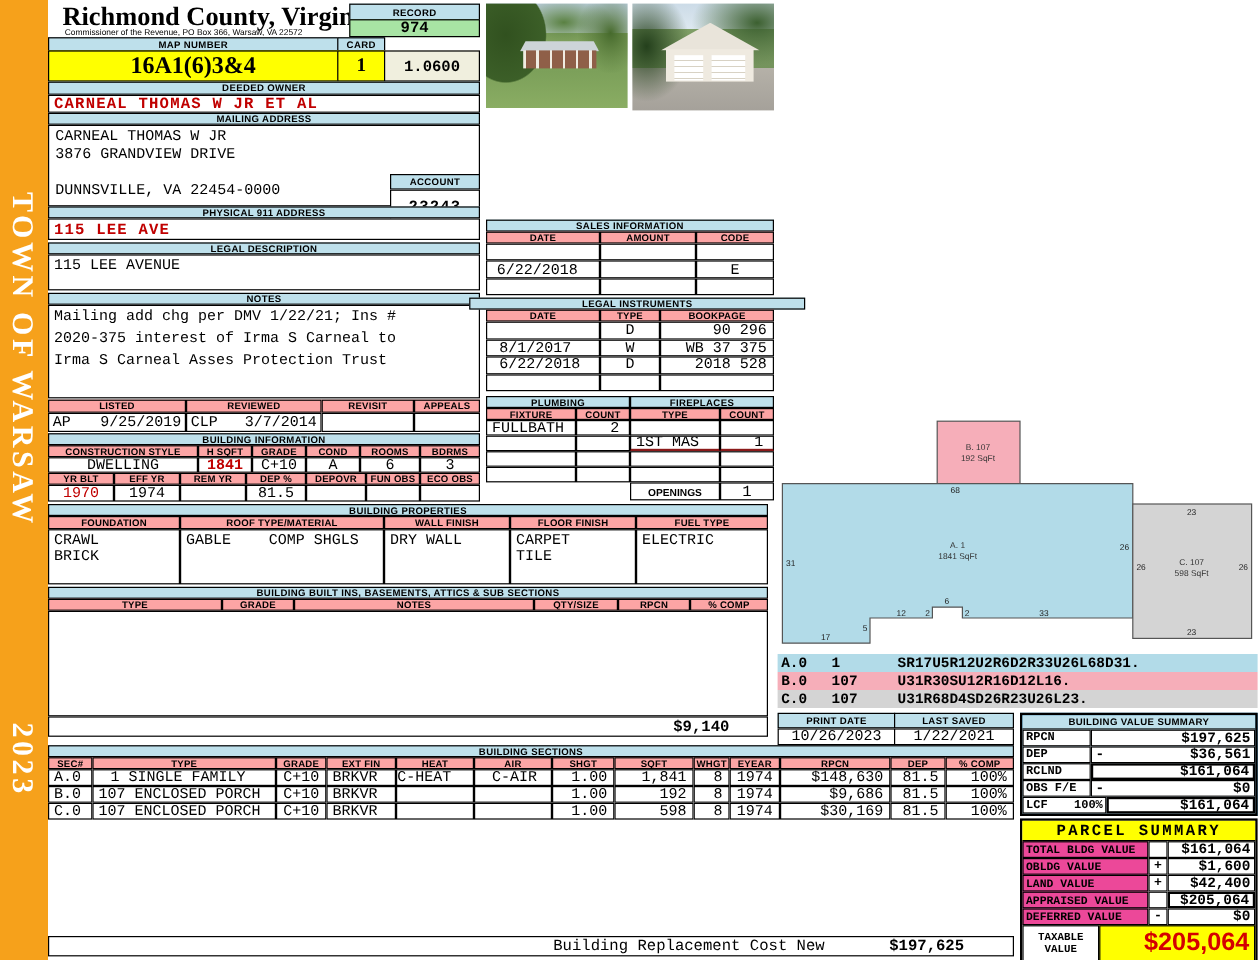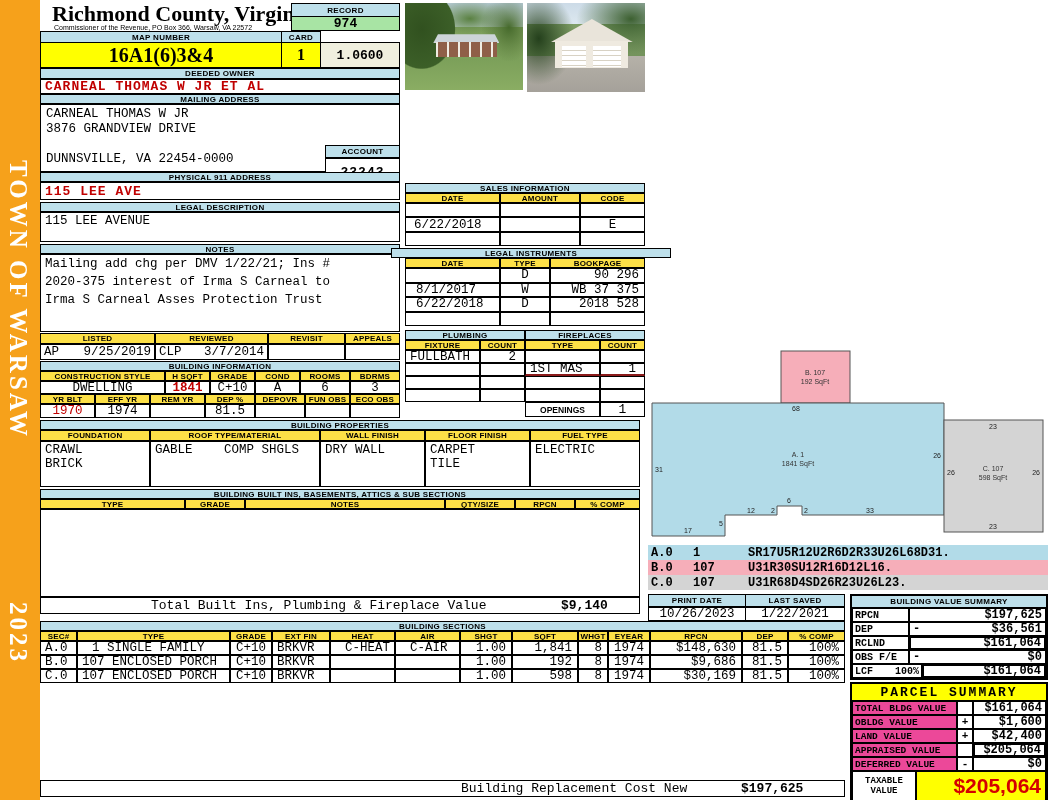--- a/index.html
+++ b/index.html
@@ -19,21 +19,21 @@
   .box { background: #fff; border: 2px solid #000; }
   .cell { border: 1px solid #000; background: #fff; display: flex; align-items: center; overflow: hidden; white-space: nowrap; }
   .mono12 { font: 12.5px "Liberation Mono","DejaVu Sans Mono",monospace; }
   .mono13b { font: bold 13px "Liberation Mono","DejaVu Sans Mono",monospace; }
   .red { color: #C00000; }
   .c-l { justify-content: flex-start; padding-left: 4px; }
   .c-c { justify-content: center; }
   .c-r { justify-content: flex-end; padding-right: 5px; }
   .grid { display: grid; }
   .grid > div { border: 1px solid #000; display: flex; align-items: center; overflow: hidden; white-space: nowrap; }
-  .ghdr > div { background: #fde047; font: bold 8px "Liberation Sans",sans-serif; justify-content: center; letter-spacing:.2px; }
+  .ghdr > div { background: #fca5a5; font: bold 8px "Liberation Sans",sans-serif; justify-content: center; letter-spacing:.2px; }
   .gval > div { background: #fff; font: 12.5px "Liberation Mono","DejaVu Sans Mono",monospace; }
   .sidebar-text {
     writing-mode: vertical-rl; color: #fff; letter-spacing: 3px;
     font: bold 25px "Liberation Serif","DejaVu Serif",serif; text-align: center;
   }
   .vs-row { display: flex; height: 14px; }
   .vs-label { width: 57px; border: 1px solid #000; background: #fff; font: bold 10px "Liberation Mono",monospace; display:flex; align-items:center; padding: 0 2px; }
   .vs-val { flex: 1; border: 1px solid #000; background: #fff; font: bold 12px "Liberation Mono",monospace; display:flex; align-items:center; justify-content:space-between; padding: 0 3px; }
   .ps-row { display: flex; height: 14px; }
   .ps-label { width: 105px; border: 1px solid #000; background: #ec4899; font: bold 9.5px "Liberation Mono",monospace; display:flex; align-items:center; padding: 0 2px; }
@@ -175,21 +175,20 @@
   <div>TYPE</div>
   <div>GRADE</div>
   <div>NOTES</div>
   <div>QTY/SIZE</div>
   <div>RPCN</div>
   <div>% COMP</div>
 </div>
 <div class="a box" style="left:40px;top:509px;width:600px;height:88px;border-width:1px;"></div>
 
 <div class="a cell" style="left:40px;top:597px;width:600px;height:17px;font:13px 'Liberation Mono',monospace;">
-  <span style="margin-left:110px;">Total Built Ins, Plumbing &amp; Fireplace Value</span>
   <span style="position:absolute;left:520px;font-weight:bold;">$9,140</span>
 </div>
 
 <div class="a" style="left:405px;top:3px;width:118px;height:87px;overflow:hidden;background:
   radial-gradient(55px 65px at 14% 30%, #31511f 0%, #3c5f28 60%, transparent 62%),
   radial-gradient(45px 55px at 88% 28%, #466a2c 0%, transparent 62%),
   radial-gradient(70px 35px at 55% 18%, #5a8142 0%, transparent 60%),
   linear-gradient(180deg, #bccfe0 0%, #d6e3ec 28%, #8cab67 28%, #7ca05a 65%, #8aad63 100%);">
   <div style="position:absolute;left:24%;top:36%;width:56%;height:10%;background:#cdd4d8;clip-path:polygon(0 100%,7% 0,93% 0,100% 100%);"></div>
   <div style="position:absolute;left:26%;top:45%;width:52%;height:17%;background:repeating-linear-gradient(90deg,#f0ece2 0 2px,#8f5f48 2px 11px);"></div>
@@ -379,21 +378,21 @@
   <div>EYEAR</div>
   <div>RPCN</div>
   <div>DEP</div>
   <div>% COMP</div>
 </div>
 <div class="a grid gval" style="left:40px;top:641px;width:805px;height:42px;grid-template-columns:37px 153px 42px 58px 65px 65px 52px 66px 30px 42px 92px 46px 57px;grid-auto-rows:1fr;">
   <div class="c-l">A.0</div>
   <div class="c-l" style="padding-left:14px;">1 SINGLE FAMILY</div>
   <div class="c-c">C+10</div>
   <div class="c-l">BRKVR</div>
-  <div class="c-l" style="padding-left:14px;">C-HEAT</div>
+  <div class="c-l" style="padding-left:0;">C-HEAT</div>
   <div class="c-l" style="padding-left:14px;">C-AIR</div>
   <div class="c-r">1.00</div>
   <div class="c-r">1,841</div>
   <div class="c-r">8</div>
   <div class="c-r">1974</div>
   <div class="c-r">$148,630</div>
   <div class="c-r">81.5</div>
   <div class="c-r">100%</div>
   <div class="c-l">B.0</div>
   <div class="c-l">107 ENCLOSED PORCH</div>

